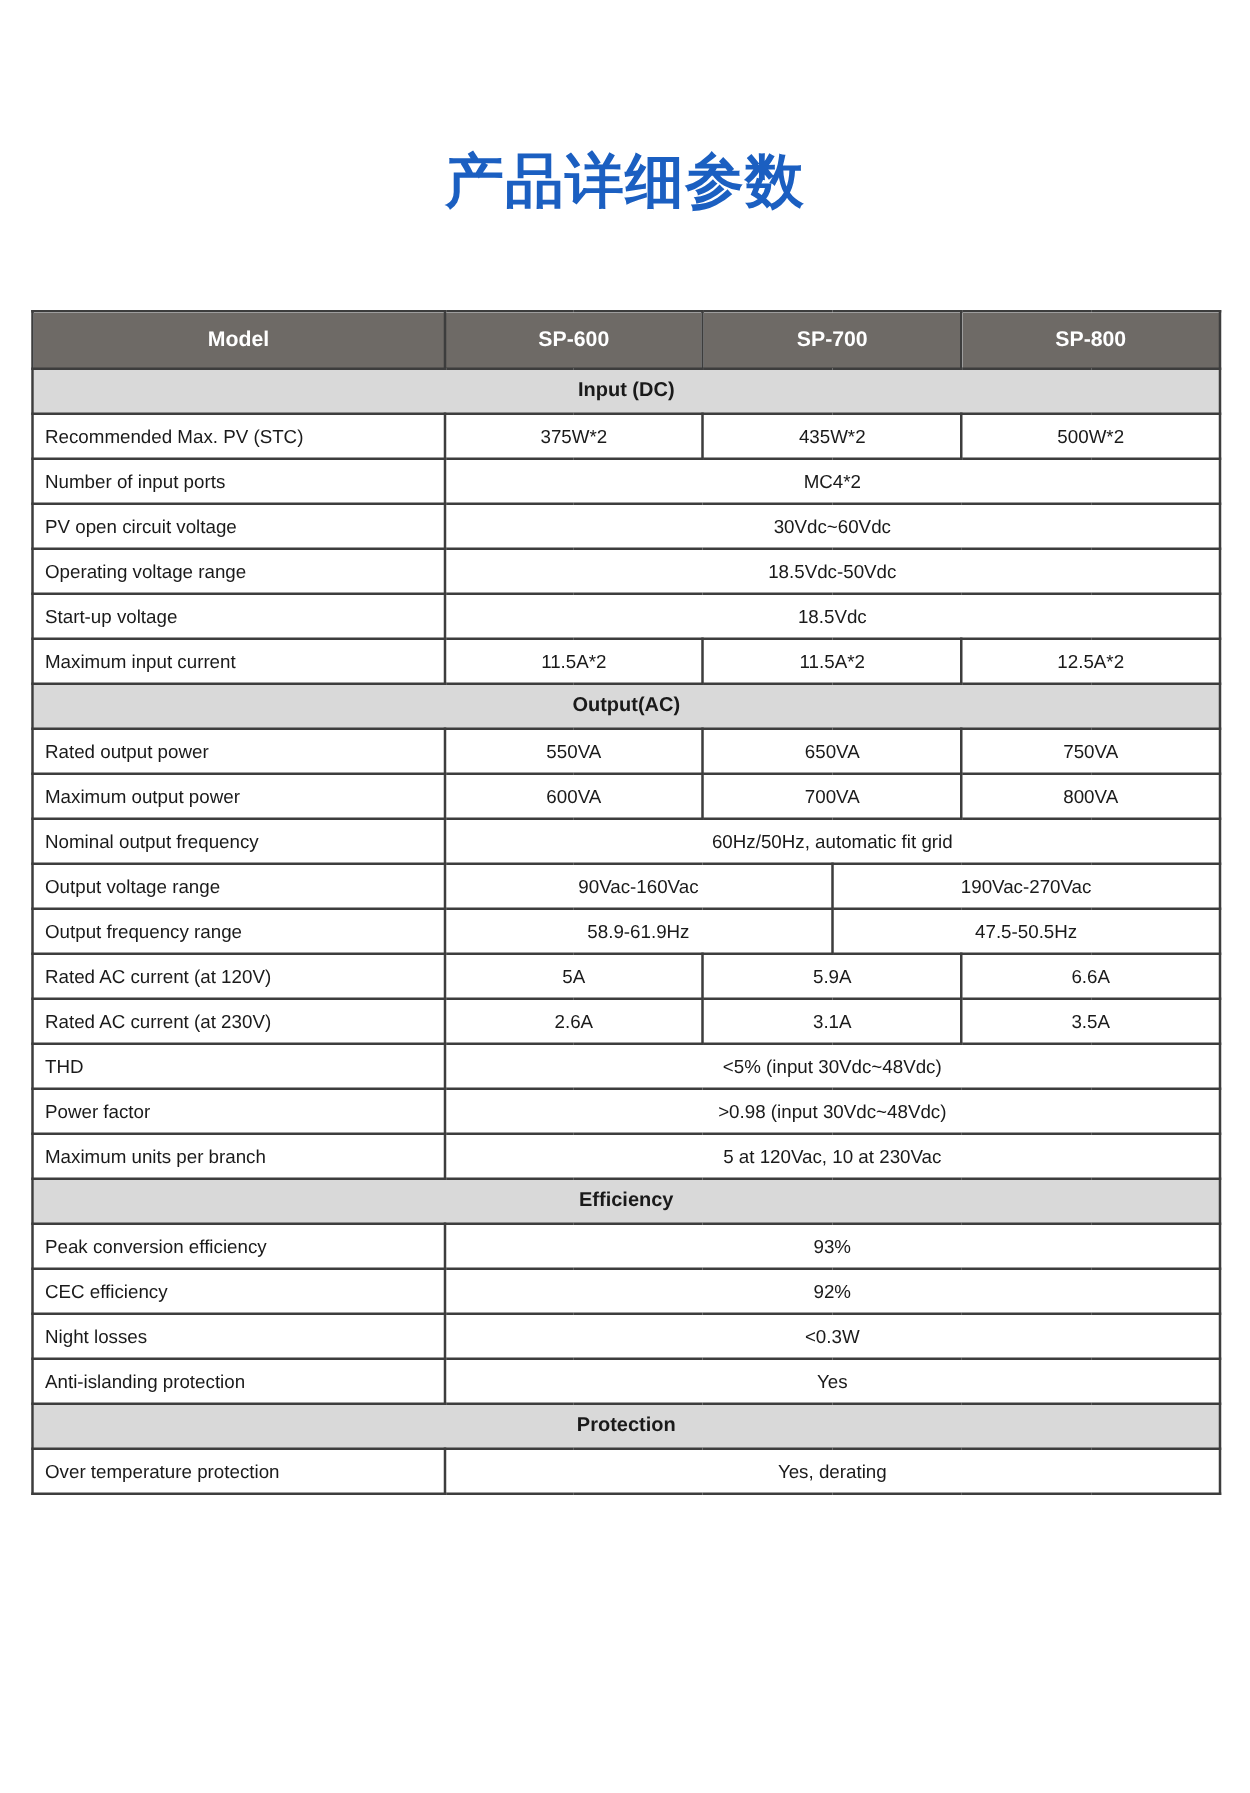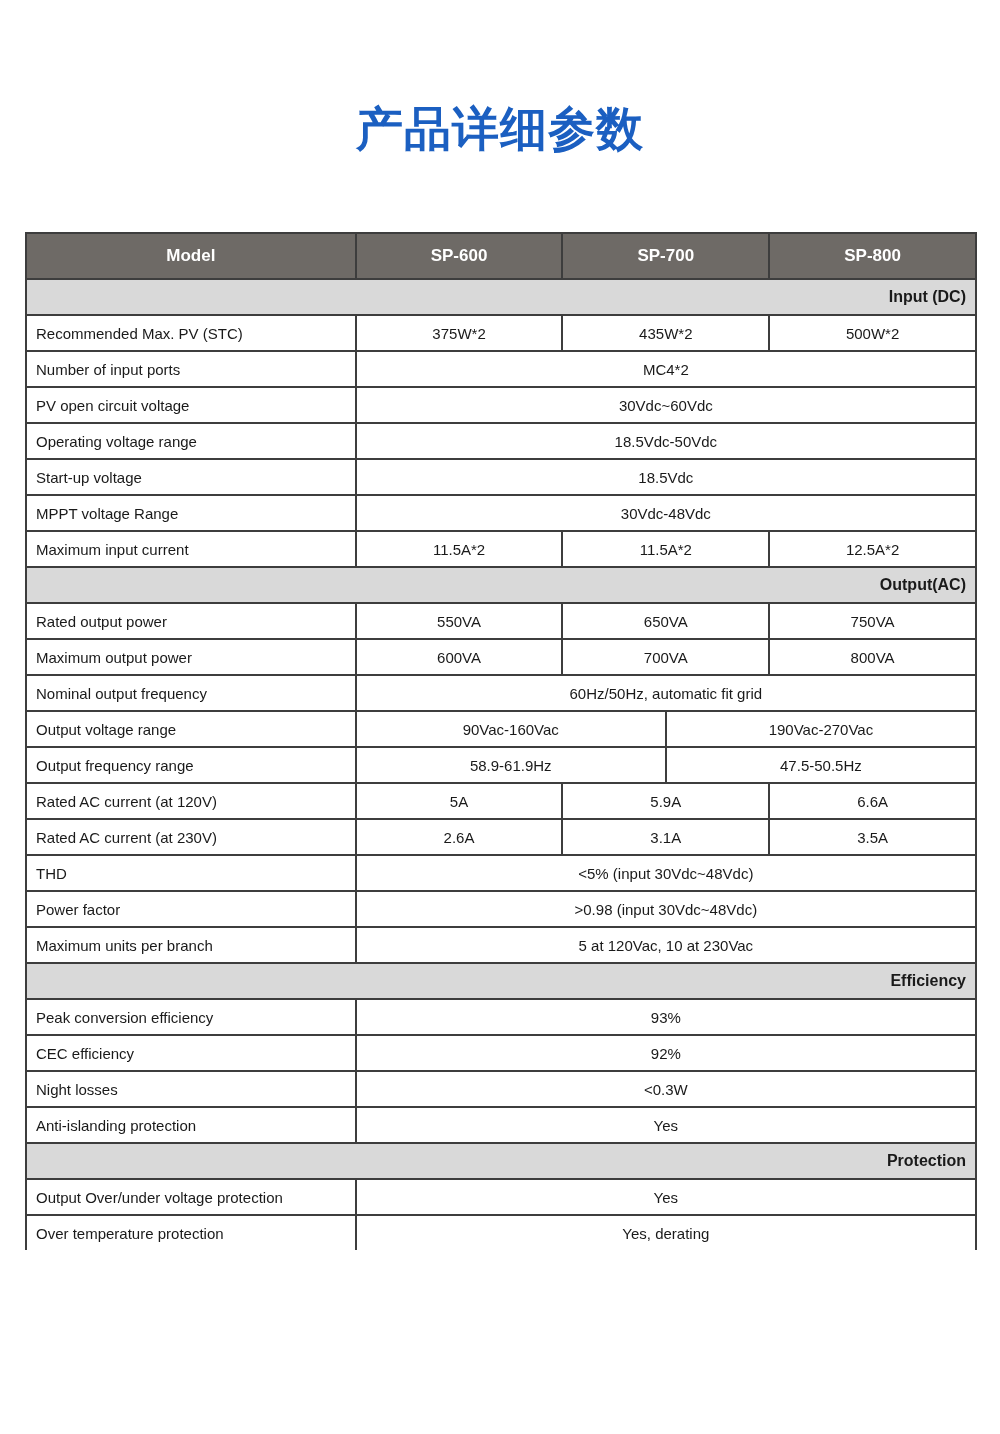--- a/index.html
+++ b/index.html
@@ -1,20 +1,20 @@
 <!DOCTYPE html>
 <html><head>
 <meta charset="utf-8">
 <style>
   html, body { margin: 0; padding: 0; background: #ffffff; }
   .page {
     position: relative;
     width: 1000px;
     height: 1250px;
-    margin: 0 auto;
+    margin: 16px auto;
     background: #ffffff;
     overflow: hidden;
     font-family: "Liberation Sans", "DejaVu Sans", sans-serif;
     color: var(--text, #1a1a1a);
   }
   .title {
     position: absolute;
     top: 98px;
     left: 0;
     right: 0;
@@ -48,21 +48,21 @@
     color: var(--header-text, #ffffff);
     font-size: 17px;
     font-weight: bold;
     text-align: center;
     height: 44px;
   }
   .spec-table td.section-cell {
     background: var(--section-bg, #d9d9d9);
     font-weight: bold;
     font-size: 16px;
-    text-align: right;
+    text-align: center;
     height: 34px;
   }
   .spec-table td.label-cell {
     text-align: left;
     font-size: 15px;
     height: 34px;
   }
   .spec-table td.value-cell {
     text-align: center;
     font-size: 15px;
@@ -123,24 +123,20 @@
         </tr>
         <tr>
           <td class="label-cell">Operating voltage range</td>
           <td colspan="6" class="value-cell">18.5Vdc-50Vdc</td>
         </tr>
         <tr>
           <td class="label-cell">Start-up voltage</td>
           <td colspan="6" class="value-cell">18.5Vdc</td>
         </tr>
         <tr>
-          <td class="label-cell">MPPT voltage Range</td>
-          <td colspan="6" class="value-cell">30Vdc-48Vdc</td>
-        </tr>
-        <tr>
           <td class="label-cell">Maximum input current</td>
           <td colspan="2" class="value-cell">11.5A*2</td>
           <td colspan="2" class="value-cell">11.5A*2</td>
           <td colspan="2" class="value-cell">12.5A*2</td>
         </tr>
         <tr>
           <td colspan="7" class="section-cell">Output(AC)</td>
         </tr>
         <tr>
           <td class="label-cell">Rated output power</td>
@@ -208,24 +204,20 @@
           <td colspan="6" class="value-cell">&lt;0.3W</td>
         </tr>
         <tr>
           <td class="label-cell">Anti-islanding protection</td>
           <td colspan="6" class="value-cell">Yes</td>
         </tr>
         <tr>
           <td colspan="7" class="section-cell">Protection</td>
         </tr>
         <tr>
-          <td class="label-cell">Output Over/under voltage protection</td>
-          <td colspan="6" class="value-cell">Yes</td>
-        </tr>
-        <tr>
           <td class="label-cell">Over temperature protection</td>
           <td colspan="6" class="value-cell">Yes, derating</td>
         </tr>
       </tbody>
   </table>
 
   <div class="partial-bar"></div>
 
 </div>
 

